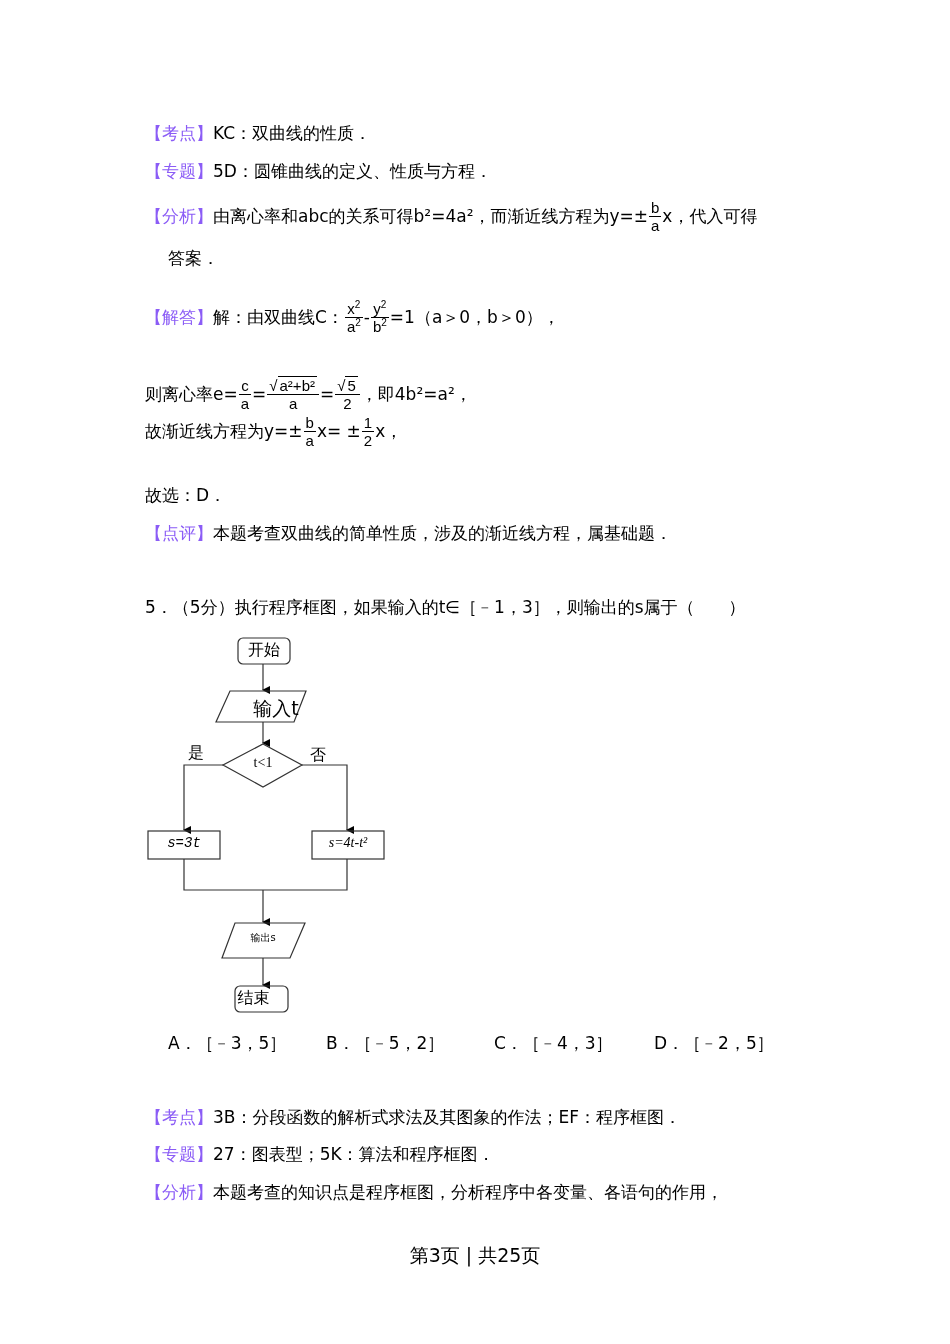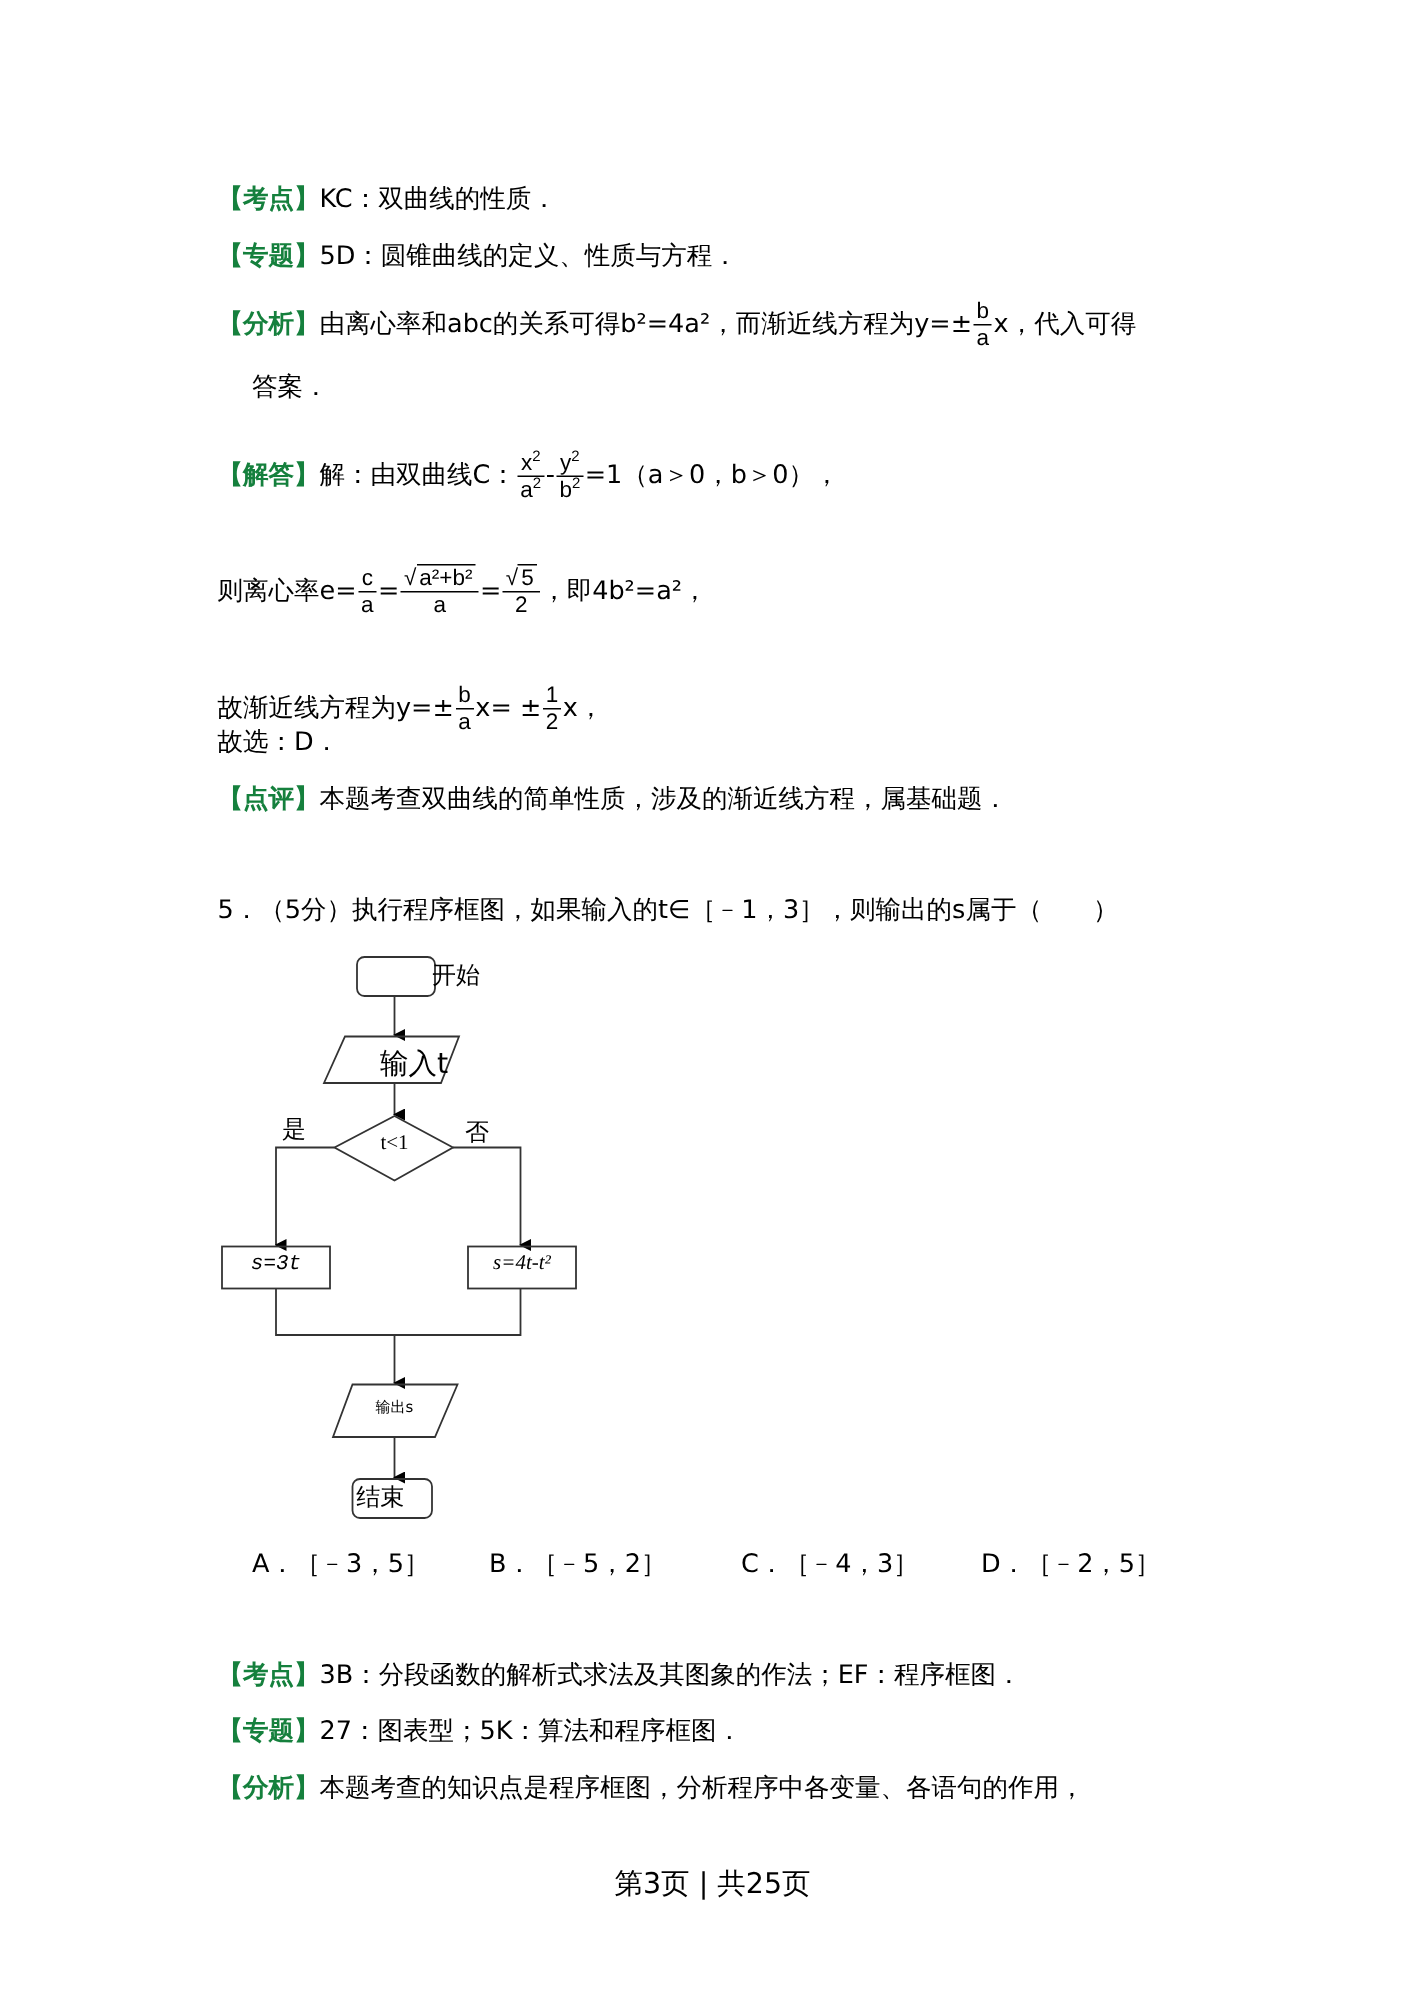--- a/index.html
+++ b/index.html
@@ -1,19 +1,19 @@
 <!DOCTYPE html>
 <html><head>
 <meta charset="utf-8">
 <style>
   html, body { margin:0; padding:0; background:#ffffff; }
   body { width:950px; height:1344px; position:relative; overflow:hidden;
          font-family:"DejaVu Sans", "Liberation Sans", sans-serif; color:#000; }
   .line { position:absolute; left:145px; font-size:17px; line-height:24px; white-space:nowrap; }
-  .tag { color:#15803d;font-weight:bold; }
+  .tag { color:#8b5cf6; }
   .frac { display:inline-block; vertical-align:middle; text-align:center; font-family:Liberation Sans, sans-serif; font-size:15px; line-height:17px; margin:0 1px; }
   .frac .num { display:block; border-bottom:1px solid #000; padding:0 2px; }
   .frac .den { display:block; padding:0 2px; }
   .frac.sans { font-family:"Liberation Sans", sans-serif; }
   sup { font-size:10px; vertical-align:super; line-height:0; }
   .sqrt { border-top:1px solid #000; padding:0 2px; }
   .opts span { display:inline-block; }
   .fc { position:absolute; left:0; top:0; }
   .footer { position:absolute; left:0; width:950px; top:1243px; text-align:center; font-size:19px; }
 </style>
@@ -32,21 +32,21 @@
 <div class="line" style="top:246px; left:168px">答案．</div>
 
 <div class="line" style="top:300px">
   <span class="tag">【解答】</span><span>解：由双曲线C：</span><span class="frac"><span class="num"><span>x</span><sup>2</sup></span><span class="den"><span>a</span><sup>2</sup></span></span>-<span class="frac"><span class="num"><span>y</span><sup>2</sup></span><span class="den"><span>b</span><sup>2</sup></span></span><span>=1</span><span>（a＞0，b＞0），</span>
 </div>
 
 <div class="line" style="top:377px">
   <span>则离心率e=</span><span class="frac"><span class="num">c</span><span class="den">a</span></span>=<span class="frac"><span class="num">√<span class="sqrt">a²+b²</span></span><span class="den">a</span></span>=<span class="frac"><span class="num">√<span class="sqrt">5</span></span><span class="den">2</span></span><span>，即4b²=a²，</span>
 </div>
 
-<div class="line" style="top:455px">
+<div class="line" style="top:414px">
   <span>故渐近线方程为y=±</span><span class="frac sans"><span class="num">b</span><span class="den">a</span></span><span>x= ±</span><span class="frac"><span class="num">1</span><span class="den">2</span></span><span>x，</span>
 </div>
 
 <div class="line" style="top:483px">故选：D．</div>
 <div class="line" style="top:521px">
   <span class="tag">【点评】</span><span>本题考查双曲线的简单性质，涉及的渐近线方程，属基础题．</span>
 </div>
 
 <div class="line" style="top:595px">5．（5分）执行程序框图，如果输入的t∈［﹣1，3］，则输出的s属于（　　）</div>
 
@@ -66,21 +66,21 @@
     <polyline points="302,765 347,765 347,830" marker-end="url(#arr)"></polyline>
     <rect x="148" y="831" width="72" height="28"></rect>
     <rect x="312" y="831" width="72" height="28"></rect>
     <polyline points="184,859 184,890 347,890 347,859"></polyline>
     <line x1="263" y1="890" x2="263" y2="922" marker-end="url(#arr)"></line>
     <polygon points="235,923 305,923 290,958 222,958"></polygon>
     <line x1="263" y1="958" x2="263" y2="985" marker-end="url(#arr)"></line>
     <rect x="235" y="986" width="53" height="26" rx="5"></rect>
   </g>
 </svg>
-<div style="position:absolute; left:238px; top:640px; width:52px; text-align:center; font-size:16px;padding-left:40px;">开始</div>
+<div style="position:absolute; left:238px; top:640px; width:52px; text-align:center; font-size:16px;">开始</div>
 <div style="position:absolute; left:236px; top:696px; width:80px; text-align:center; font-size:19px;">输入t</div>
 <div style="position:absolute; left:223px; top:755px; width:80px; text-align:center; font-size:14px; font-family:'Liberation Serif',serif; ">t&lt;1</div>
 <div style="position:absolute; left:188px; top:743px; font-size:16px;">是</div>
 <div style="position:absolute; left:310px; top:745px; font-size:16px;">否</div>
 <div style="position:absolute; left:148px; top:835px; width:72px; text-align:center; font-size:14px; font-family:Liberation Mono, monospace; font-style:italic;">s=3t</div>
 <div style="position:absolute; left:312px; top:835px; width:72px; text-align:center; font-size:14px; font-family:'Liberation Serif',serif; font-style:italic;">s=4t-t²</div>
 <div style="position:absolute; left:225px; top:931px; width:76px; text-align:center; font-size:10px;">输出s</div>
 <div style="position:absolute; left:235px; top:988px; width:37px; text-align:center; font-size:16px;">结束</div>
 
 <div class="line opts" style="top:1031px; left:168px">

